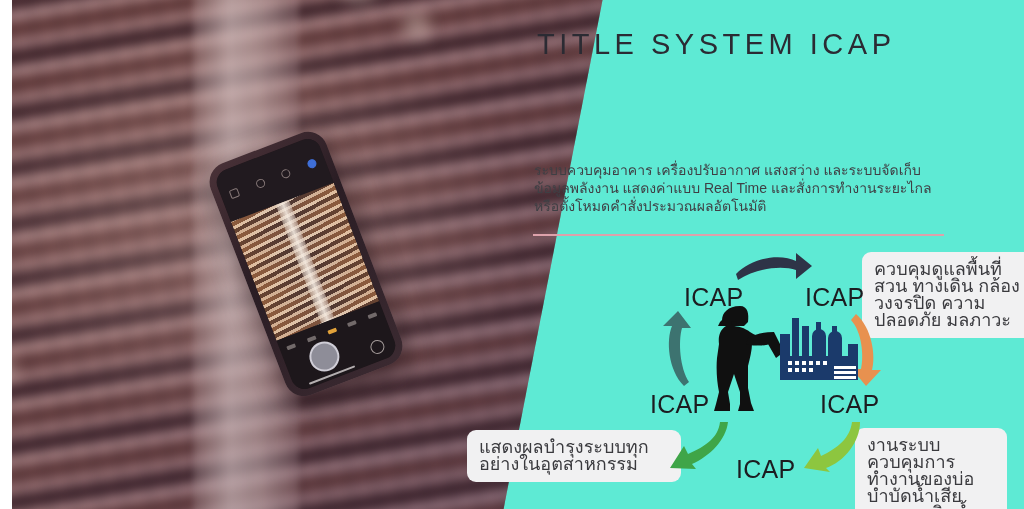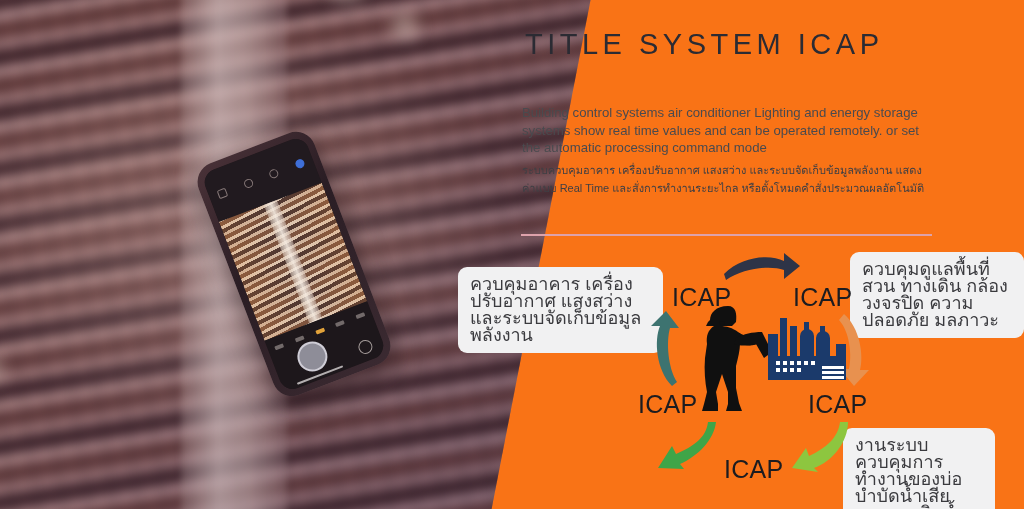--- a/index.html
+++ b/index.html
@@ -2,21 +2,21 @@
 <html><head>
 <meta charset="utf-8">
 <style>
   html,body{margin:0;padding:0;}
   body{
     width:1024px;height:509px;
     background:#ffffff;
     font-family:"Liberation Sans","DejaVu Sans",sans-serif;
     overflow:hidden;position:relative;
   }
-  .slide{position:absolute;inset:0;background:#f97316;overflow:hidden;}
+  .slide{position:absolute;inset:0;background:#5eead4;overflow:hidden;margin-left:12px;}
 
   
   .photo-wrap{
     position:absolute;left:-120px;top:-40px;width:660px;height:600px;
     transform:skewX(-11deg);overflow:hidden;
   }
   .photo{
     position:absolute;inset:0;transform:skewX(11deg) scale(1.25);
     transform-origin:50% 50%;
     background:
@@ -112,21 +112,21 @@
   .title{
     position:absolute;left:525px;top:28px;
     font-size:29px;letter-spacing:4.5px;color:#2b2b33;font-weight:300;white-space:nowrap;
   }
   .para-en{
     position:absolute;left:522px;top:104px;width:412px;
     font-size:13.2px;line-height:17.5px;color:#4a4a4e;
   }
   .para-th{
     position:absolute;left:522px;top:161px;width:412px;
-    font-size:11px;line-height:18px;color:#3f3f44;
+    font-size:14px;line-height:18px;color:#3f3f44;
   }
   .divider{
     position:absolute;left:521px;top:234px;width:411px;height:1.6px;
     background:#dda2ab;
   }
 
   
   .bubble{
     position:absolute;background:#f1f1f2;border-radius:9px;
     font-size:18px;line-height:17px;color:#3a3a3e;padding:9px 12px;box-sizing:border-box;
@@ -189,26 +189,25 @@
           <i></i>
         </div>
         <div class="shutter"></div>
         <div class="flip-ico"></div>
         <div class="home-bar"></div>
       </div>
     </div>
   </div>
 
   <div class="title">TITLE SYSTEM ICAP</div>
-  <div class="para-en">Building control systems air conditioner Lighting and energy storage systems show real time values and can be operated remotely. or set the automatic processing command mode</div>
   <div class="para-th">ระบบควบคุมอาคาร เครื่องปรับอากาศ แสงสว่าง และระบบจัดเก็บข้อมูลพลังงาน แสดงค่าแบบ Real Time และสั่งการทำงานระยะไกล หรือตั้งโหมดคำสั่งประมวณผลอัตโนมัติ</div>
   <div class="divider"></div>
 
-  <div class="bubble bub-tl">ควบคุมอาคาร เครื่องปรับอากาศ แสงสว่าง และระบบจัดเก็บข้อมูลพลังงาน</div>
   <div class="bubble bub-tr">ควบคุมดูแลพื้นที่ สวน ทางเดิน กล้องวงจรปิด ความปลอดภัย มลภาวะ</div>
+  <div class="bubble bub-bl">แสดงผลบำรุงระบบทุกอย่างในอุตสาหกรรม</div>
   <div class="bubble bub-br">งานระบบควบคุมการทำงานของบ่อบำบัดน้ำเสีย และจุดผลิตน้ำ</div>
 
   <div class="cycle">
 
     <svg class="arrow" style="left:92px;top:2px;" width="80" height="32" viewBox="0 0 80 32">
       <path d="M2 22 C20 4, 48 2, 62 9 L62 1 L78 14 L62 27 L62 18 C48 13, 22 16, 4 28 Z" fill="#2e3447"></path>
     </svg>
 
     <svg class="arrow" style="left:208px;top:62px;" width="34" height="76" viewBox="0 0 34 76">
       <path d="M6 2 C22 16, 26 44, 22 58 L31 58 L16 74 L2 57 L11 57 C14 44, 12 20, 1 8 Z" fill="#e8914f"></path>

